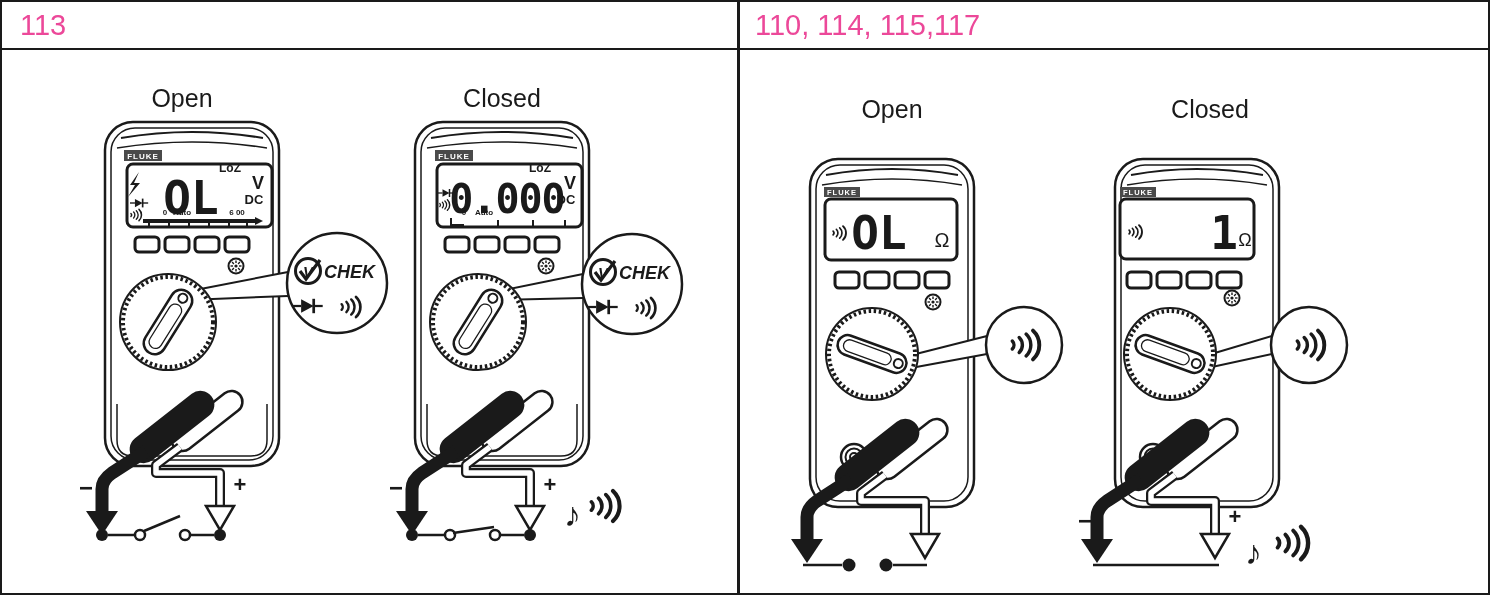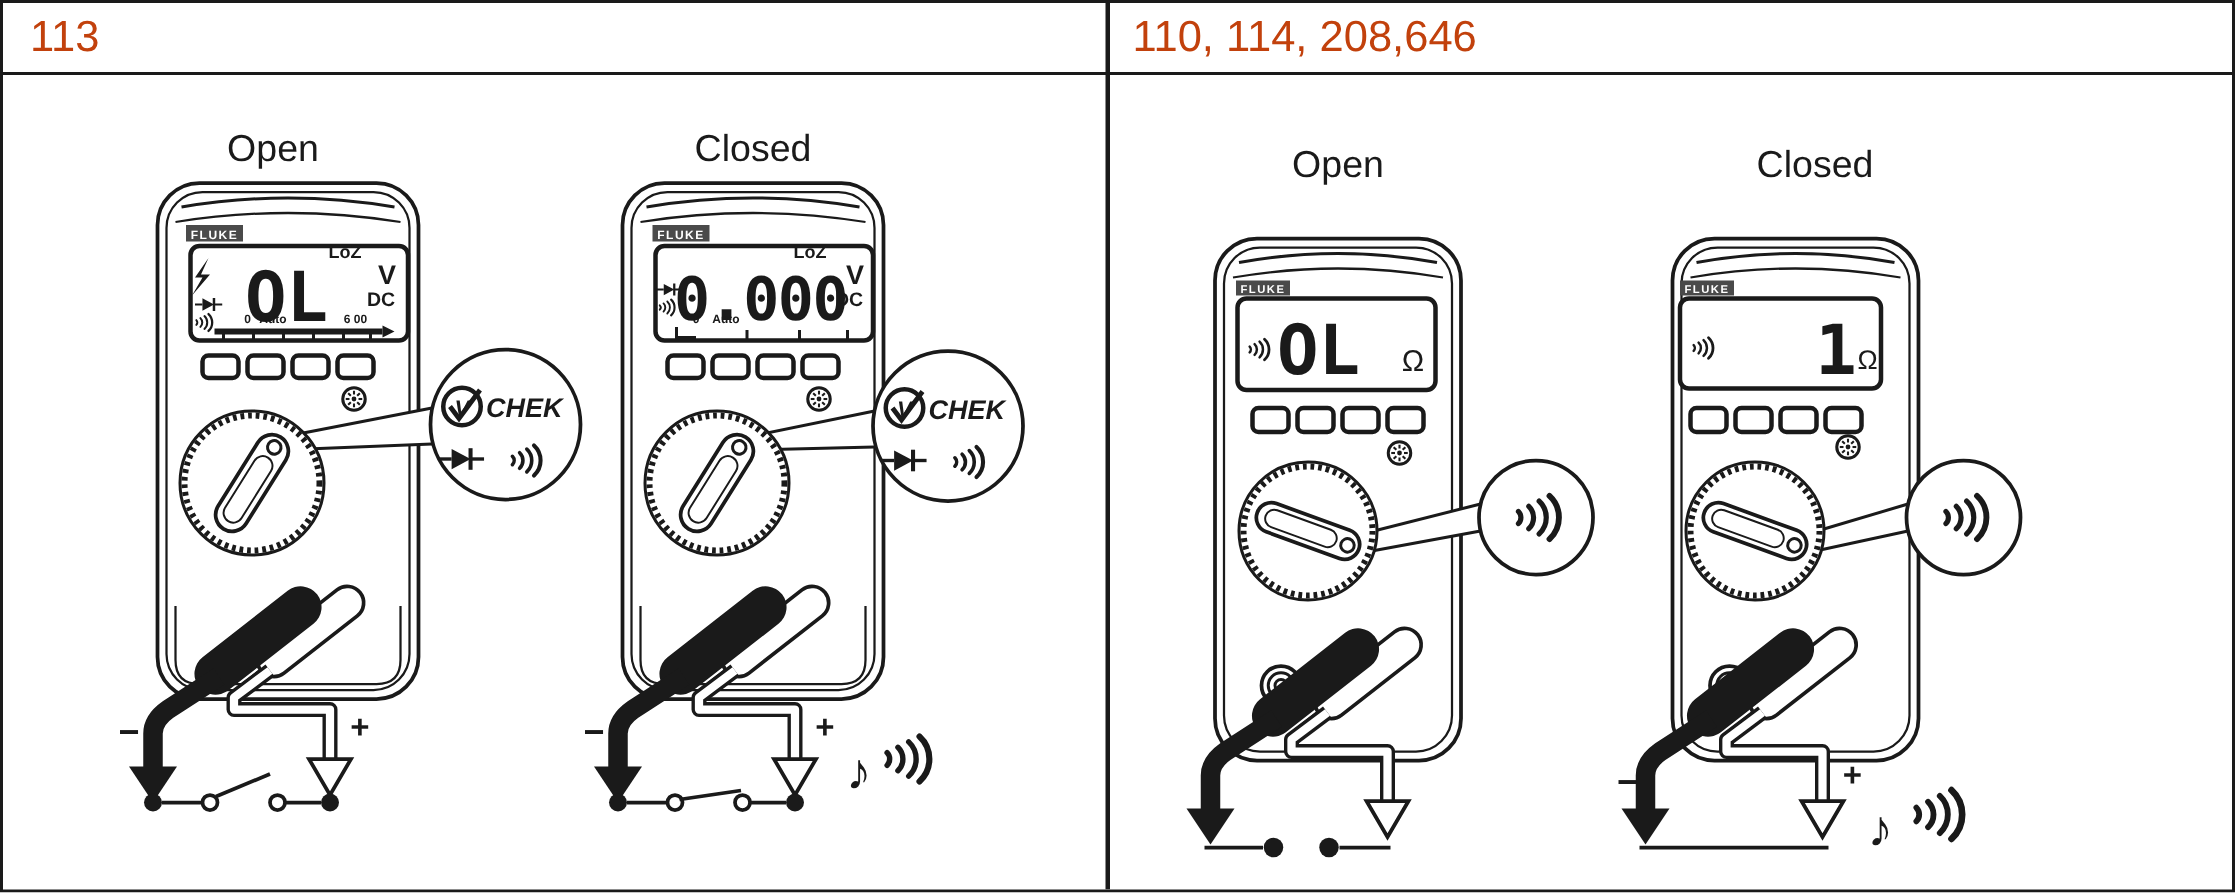--- a/index.html
+++ b/index.html
@@ -2,21 +2,21 @@
 <html><head>
 <meta charset="utf-8">
 <style>
   html,body{margin:0;padding:0;background:#fff;}
   .sheet{
     position:relative;width:1490px;height:595px;box-sizing:border-box;
     background:#fff;border:2.5px solid #1a1a1a;overflow:hidden;
     font-family:"Liberation Sans",sans-serif;color:#1a1a1a;
   }
   .thead{position:absolute;top:0;left:0;right:0;height:46px;border-bottom:2.5px solid #1a1a1a;}
-  .th{position:absolute;top:7px;font-size:29px;color:#c2410c;}
+  .th{position:absolute;top:7px;font-size:29px;color:#ec4899;}
   .th-left{left:18px;}
   .th-right{left:753px;}
   .vdivider{position:absolute;top:0;bottom:0;left:735px;width:2.5px;background:#1a1a1a;}
   svg{position:absolute;}
   svg text{fill:#1a1a1a;}
   .cap{font-size:25px;}
   .lcdbig{font-family:"DejaVu Sans Mono",monospace;font-weight:bold;}
   .b{font-weight:bold;}
   .bi{font-weight:bold;font-style:italic;}
   .flk{fill:#ffffff;font-weight:bold;letter-spacing:1px;}
@@ -82,21 +82,21 @@
       <g id="jack">
         <circle class="wh" r="13" stroke-width="2.5"></circle>
         <circle class="wh" r="8.5" stroke-width="2"></circle>
         <circle class="wh" r="4" stroke-width="2"></circle>
       </g>
     </defs>
   </svg>
 
   <div class="thead">
     <div class="th th-left">113</div>
-    <div class="th th-right">110, 114, 208,646</div>
+    <div class="th th-right">110, 114, 115,117</div>
   </div>
   <div class="vdivider"></div>
 
   <svg style="left:55px;top:72px" width="345" height="510" viewBox="0 0 345 510">
     <text class="cap" x="125" y="33" text-anchor="middle">Open</text>
     <g>
       <rect class="wh" x="48" y="48" width="174" height="344" rx="28" stroke-width="2.5"></rect>
       <rect class="wh" x="54" y="54" width="162" height="332" rx="24" stroke-width="1.5"></rect>
       <path class="ln" stroke-width="2" d="M 64,64 Q 135,52 206,64"></path>
       <path class="ln" stroke-width="1.5" d="M 60,74 Q 135,62 210,74"></path>

